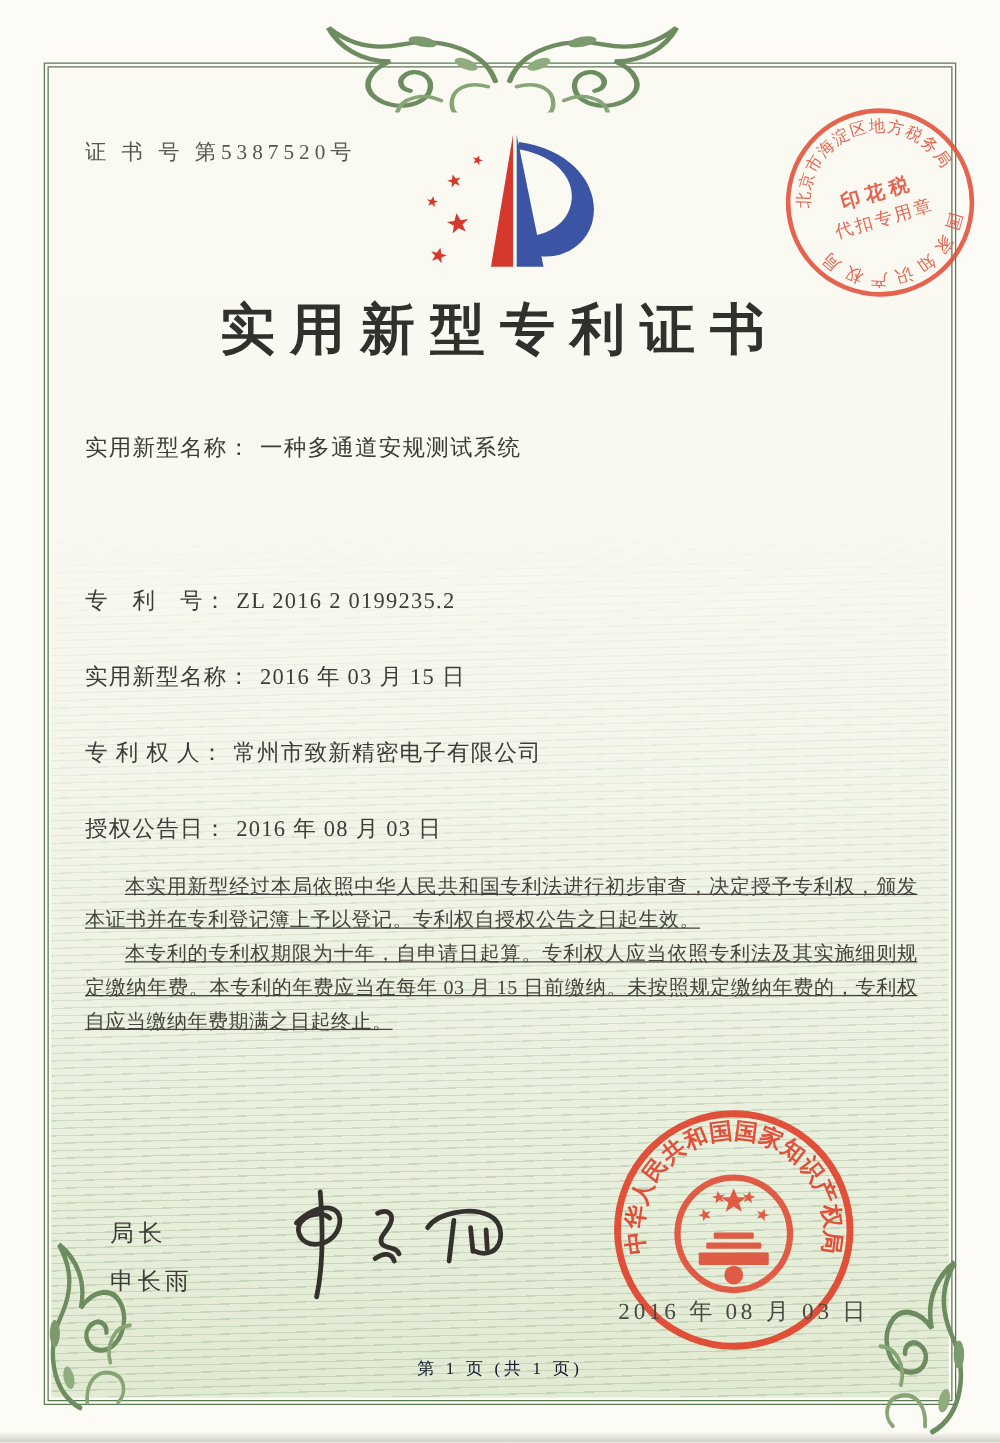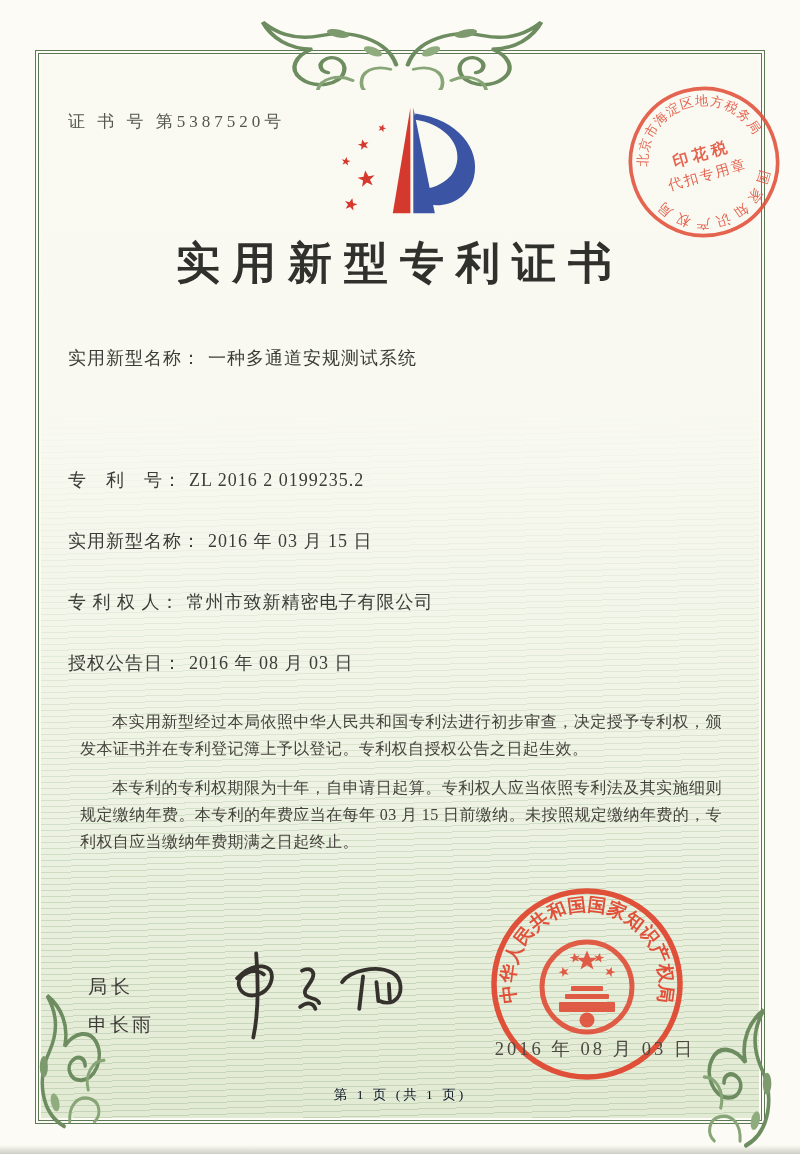--- a/index.html
+++ b/index.html
@@ -24,22 +24,22 @@
   .logo{position:absolute;left:320px;top:96px;}
   .tax-stamp{position:absolute;left:620px;top:78px;transform:rotate(-16deg);opacity:.88;}
   .title{
     position:absolute;left:0;right:0;top:234px;margin:0;text-align:center;
     font-size:44px;font-weight:700;letter-spacing:12px;color:#30302d;
   }
   .field{position:absolute;left:68px;font-size:18px;letter-spacing:1px;color:#3c3c38;white-space:nowrap;}
   .field .fvalue{margin-left:7px;}
   .f0{top:346px}.f1{top:407px}.f2{top:468px}.f3{top:529px}.f4{top:590px}.f5{top:651px}
   .body-text{position:absolute;left:68px;top:696px;width:666px;}
-  .body-text p{margin:12px;font-size:16px;line-height:27px;text-indent:2em;text-align:justify;
-    color:#45433d;letter-spacing:.4px;}
+  .body-text p{margin:0;font-size:16px;line-height:27px;text-indent:2em;text-align:justify;
+    color:#45433d;letter-spacing:.4px;text-decoration:underline;}
   .sig-title{position:absolute;left:88px;top:974px;font-size:19px;letter-spacing:4px;color:#3c3b36;}
   .sig-name{position:absolute;left:88px;top:1012px;font-size:19px;letter-spacing:3px;color:#3c3b36;}
   .sig-script{position:absolute;left:198px;top:942px;}
   .seal{position:absolute;left:487px;top:884px;opacity:.93;}
   .seal-date{position:absolute;left:470px;top:1036px;width:250px;text-align:center;
     font-size:18.5px;letter-spacing:3px;color:#4a4941;}
   .footer{position:absolute;left:0;right:0;top:1086px;text-align:center;
     font-size:13.5px;letter-spacing:3px;color:#0f172a;}
   .orn-top{position:absolute;left:252px;top:12px;}
   .orn-bl{position:absolute;left:16px;top:990px;}

